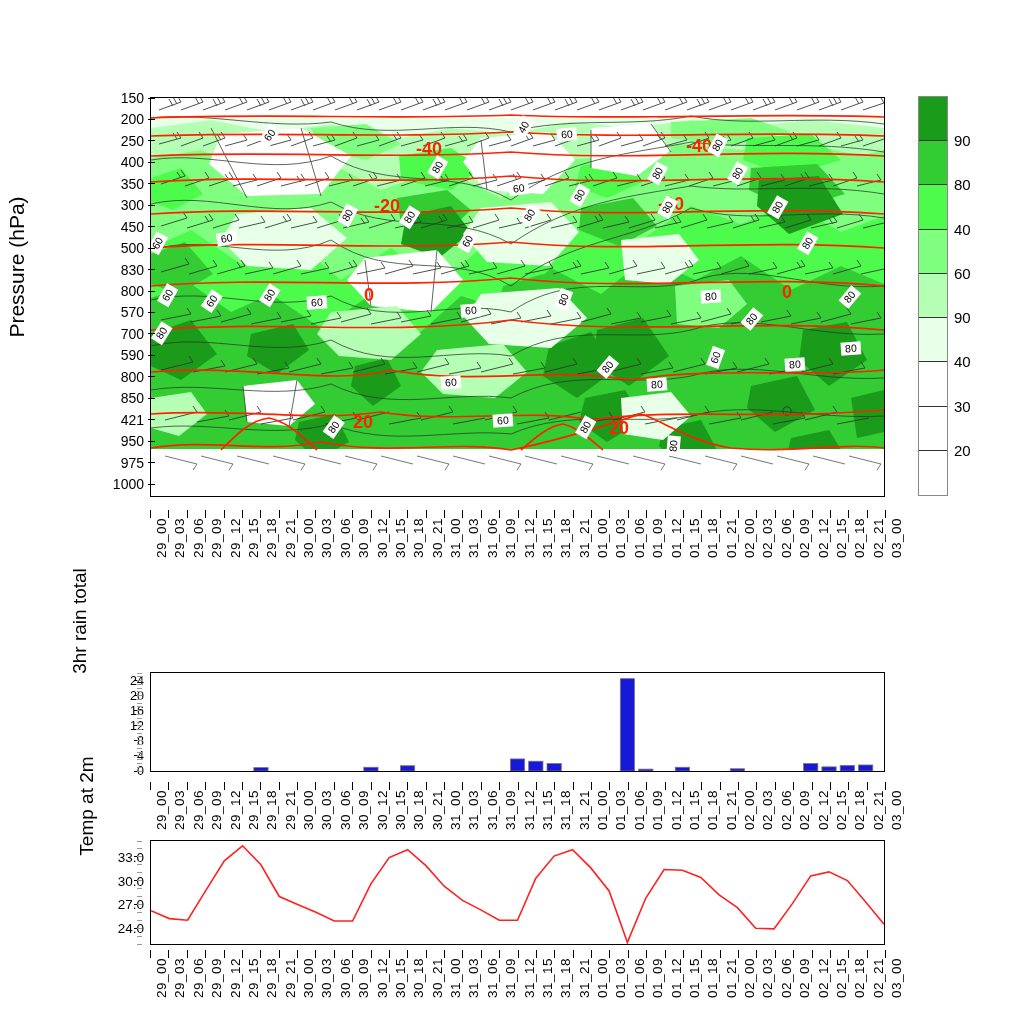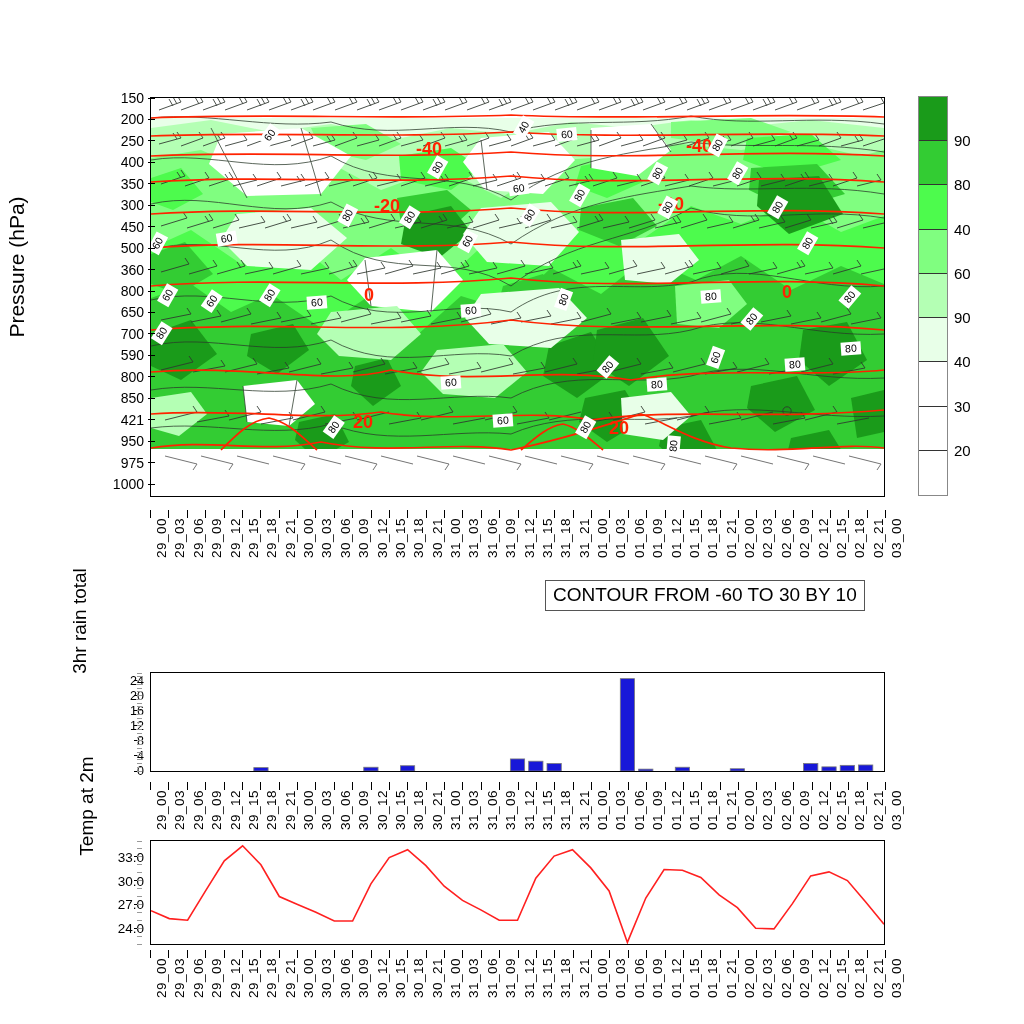--- a/index.html
+++ b/index.html
@@ -605,25 +605,25 @@
       <div class="ylab" style="top: 65.3333px;">400</div>
       <div class="tickmark" style="left: 64px; top: 64.8333px; width: 7px; height: 1px; background: rgb(0, 0, 0);"></div>
       <div class="ylab" style="top: 86.7778px;">350</div>
       <div class="tickmark" style="left: 64px; top: 86.2778px; width: 7px; height: 1px; background: rgb(0, 0, 0);"></div>
       <div class="ylab" style="top: 108.222px;">300</div>
       <div class="tickmark" style="left: 64px; top: 107.722px; width: 7px; height: 1px; background: rgb(0, 0, 0);"></div>
       <div class="ylab" style="top: 129.667px;">450</div>
       <div class="tickmark" style="left: 64px; top: 129.167px; width: 7px; height: 1px; background: rgb(0, 0, 0);"></div>
       <div class="ylab" style="top: 151.111px;">500</div>
       <div class="tickmark" style="left: 64px; top: 150.611px; width: 7px; height: 1px; background: rgb(0, 0, 0);"></div>
-      <div class="ylab" style="top: 172.556px;">360</div>
+      <div class="ylab" style="top: 172.556px;">830</div>
       <div class="tickmark" style="left: 64px; top: 172.056px; width: 7px; height: 1px; background: rgb(0, 0, 0);"></div>
       <div class="ylab" style="top: 194px;">800</div>
       <div class="tickmark" style="left: 64px; top: 193.5px; width: 7px; height: 1px; background: rgb(0, 0, 0);"></div>
-      <div class="ylab" style="top: 215.444px;">650</div>
+      <div class="ylab" style="top: 215.444px;">570</div>
       <div class="tickmark" style="left: 64px; top: 214.944px; width: 7px; height: 1px; background: rgb(0, 0, 0);"></div>
       <div class="ylab" style="top: 236.889px;">700</div>
       <div class="tickmark" style="left: 64px; top: 236.389px; width: 7px; height: 1px; background: rgb(0, 0, 0);"></div>
       <div class="ylab" style="top: 258.333px;">590</div>
       <div class="tickmark" style="left: 64px; top: 257.833px; width: 7px; height: 1px; background: rgb(0, 0, 0);"></div>
       <div class="ylab" style="top: 279.778px;">800</div>
       <div class="tickmark" style="left: 64px; top: 279.278px; width: 7px; height: 1px; background: rgb(0, 0, 0);"></div>
       <div class="ylab" style="top: 301.222px;">850</div>
       <div class="tickmark" style="left: 64px; top: 300.722px; width: 7px; height: 1px; background: rgb(0, 0, 0);"></div>
       <div class="ylab" style="top: 322.667px;">421</div>
@@ -737,21 +737,20 @@
       <div class="cb-tick" style="top: 44.2222px;">90</div>
       <div class="cb-tick" style="top: 88.4444px;">80</div>
       <div class="cb-tick" style="top: 132.667px;">40</div>
       <div class="cb-tick" style="top: 176.889px;">60</div>
       <div class="cb-tick" style="top: 221.111px;">90</div>
       <div class="cb-tick" style="top: 265.333px;">40</div>
       <div class="cb-tick" style="top: 309.556px;">30</div>
       <div class="cb-tick" style="top: 353.778px;">20</div>
     </div>
 
-  <div id="contour-note">CONTOUR FROM -60 TO 30 BY 10</div>
 
   <div id="rain-panel">
     <svg id="rain-svg" width="733" height="98" viewBox="0 0 733 98">
       <rect x="0" y="0" width="733" height="98" fill="#ffffff"></rect>
       <g id="rain-bars">
           <rect x="102.80324999999999" y="94.6076923076923" width="14.2935" height="3.3923076923076927" fill="#1818d8" stroke="#7a7a7a" stroke-width="0.8"></rect>
           <rect x="212.75324999999998" y="94.23076923076923" width="14.2935" height="3.7692307692307696" fill="#1818d8" stroke="#7a7a7a" stroke-width="0.8"></rect>
           <rect x="249.40325" y="92.72307692307692" width="14.2935" height="5.276923076923077" fill="#1818d8" stroke="#7a7a7a" stroke-width="0.8"></rect>
           <rect x="359.35325" y="85.93846153846154" width="14.2935" height="12.061538461538461" fill="#1818d8" stroke="#7a7a7a" stroke-width="0.8"></rect>
           <rect x="377.67825" y="88.2" width="14.2935" height="9.8" fill="#1818d8" stroke="#7a7a7a" stroke-width="0.8"></rect>

